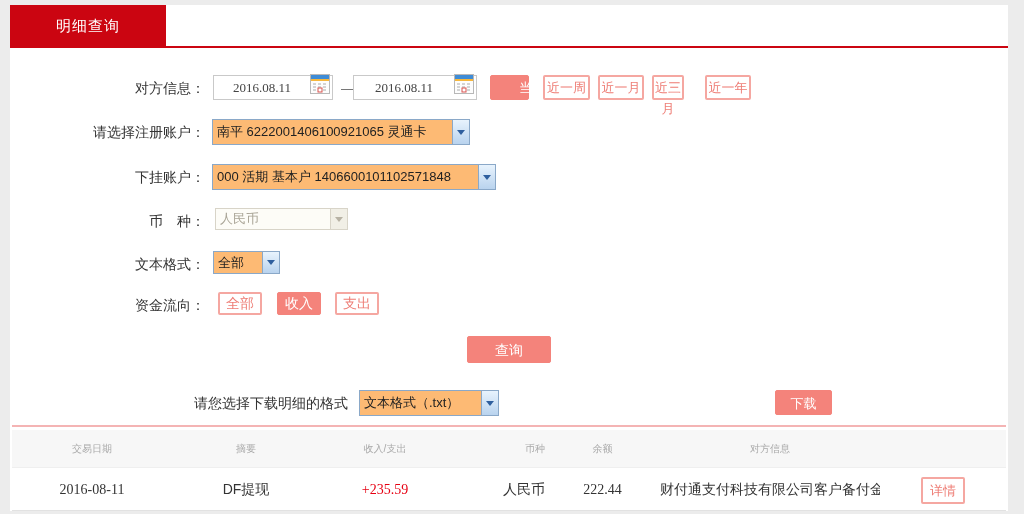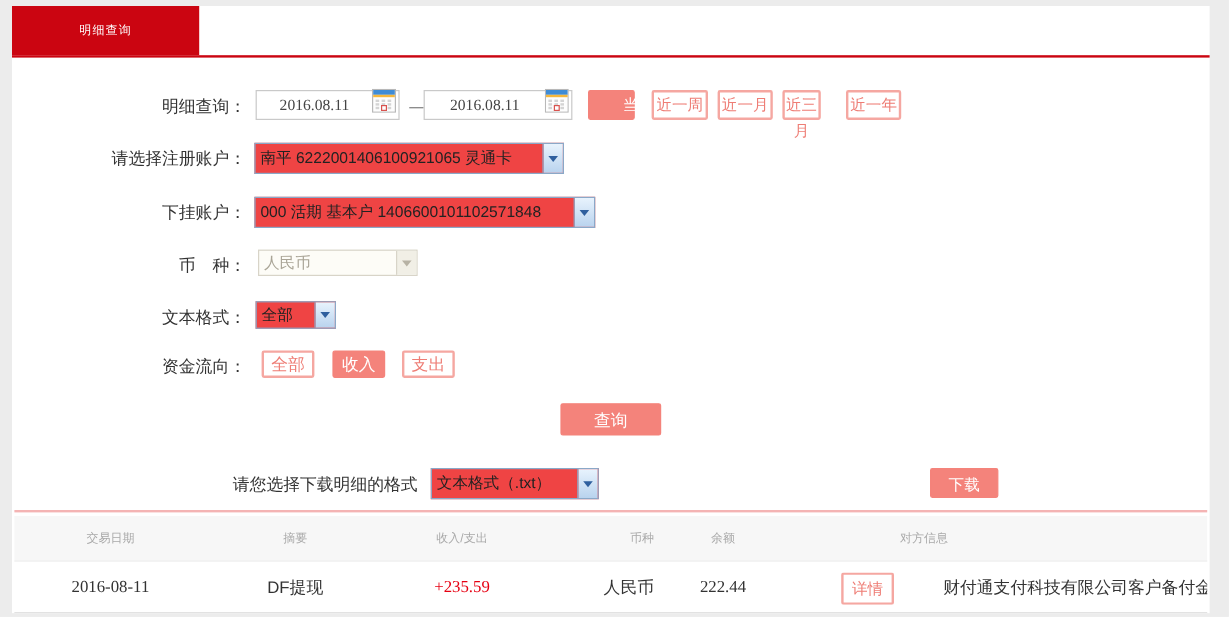--- a/index.html
+++ b/index.html
@@ -3,41 +3,41 @@
 <meta charset="utf-8">
 <style>
   * { margin:0; padding:0; box-sizing:border-box; }
   html,body { font-family:"Liberation Sans", sans-serif; }
   body { background:#ececec; }
   .page { position:relative; width:1024px; height:514px; background:#ececec; overflow:hidden; }
   .panel { position:absolute; left:10px; top:5px; width:998px; height:506px; background:#ffffff; }
 
   
   .tab { position:absolute; left:0; top:0; width:156px; height:41px; background:#cb0511;
-         color:#ffffff; font-size:10px; text-align:center; line-height:41px; letter-spacing:1px; cursor:pointer; }
+         color:#ffffff; font-size:15px; text-align:center; line-height:41px; letter-spacing:1px; cursor:pointer; }
   .redline { position:absolute; left:0; top:41px; width:100%; height:2px; background:#cb0511; }
 
   
   .row { position:absolute; height:26px; line-height:26px; font-size:14px; color:#333; }
   .lbl { position:absolute; left:0; top:0; width:195px; text-align:right; color:#333; }
 
   .datebox { position:absolute; top:0; height:25px; background:#fff; border:1px solid #c9c9c9;
              display:flex; align-items:center; cursor:pointer; }
   .datebox .dtext { flex:1; text-align:center; font-family:"Liberation Serif", serif; font-size:13px; color:#444; }
   .datebox svg { margin-right:2px; }
   .dash { position:absolute; top:0; width:20px; text-align:center; color:#777; }
 
   .btn { display:inline-block; text-align:center; font-size:13px; cursor:pointer; border-radius:2px; }
   .btn-fill { background:#f4837b; color:#fff; border:1px solid #f4837b; }
   .btn-line { background:#fff; color:#ee7d75; border:2px solid #f5a7a1; }
 
   .qr { position:absolute; top:0; height:25px; line-height:21px; }
   .qr.btn-fill { line-height:23px; }
 
-  .xpsel { position:absolute; top:0; height:26px; border:1px solid #8aa8c8; background:#ef4444;
+  .xpsel { position:absolute; top:0; height:26px; border:1px solid #8aa8c8; background:#fdba74;
            display:flex; align-items:stretch; cursor:pointer; }
   .xpsel .val { flex:1; font-size:13px; color:#222; padding:0 4px; line-height:24px; white-space:nowrap; overflow:hidden; }
   .xpsel .arr { width:17px; border-left:1px solid #8aa8c8; background:linear-gradient(#e8f3fd,#b9d3ee);
                 display:flex; align-items:center; justify-content:center; }
   .xpsel .arr::after { content:""; width:0; height:0; border:4px solid transparent; border-top:5px solid #2f5f9e; margin-top:4px; }
   .xpsel.disabled { border-color:#d8d4c8; background:#fdfcf7; cursor:default; }
   .xpsel.disabled .val { color:#a9a496; }
   .xpsel.disabled .arr { border-left-color:#d8d4c8; background:#f1efe6; }
   .xpsel.disabled .arr::after { border-top-color:#b7b2a4; }
 
@@ -66,21 +66,21 @@
 </head>
 <body>
 
 <div class="page">
   <div class="panel">
 
     <div class="tab">明细查询</div>
     <div class="redline"></div>
 
     <div class="row" style="left:0; top:70px; width:100%;">
-      <span class="lbl">明细查询：</span>
+      <span class="lbl">对方信息：</span>
       <span class="datebox" style="left:203px; width:120px;">
         <span class="dtext">2016.08.11</span>
         <span>
           <svg width="20" height="20" viewBox="0 0 20 20">
             <rect x="0.5" y="0.5" width="19" height="19" fill="#fdfdfd" stroke="#b8b8b8"></rect>
             <rect x="1" y="1" width="18" height="4" fill="#3f8cd6"></rect>
             <rect x="1" y="5" width="18" height="2" fill="#f6b73c"></rect>
             <g fill="#d4d4d4">
               <rect x="3" y="9" width="3" height="2"></rect>
                 <rect x="8" y="9" width="3" height="2"></rect>
@@ -185,20 +185,20 @@
       <span class="c c6">对方信息</span>
       <span class="c c7"></span>
     </div>
 
     <div class="tbl-row">
       <span class="c c1 num">2016-08-11</span>
       <span class="c c2">DF提现</span>
       <span class="c c3 amount">+235.59</span>
       <span class="c c4">人民币</span>
       <span class="c c5 num">222.44</span>
+      <span class="c c6">财付通支付科技有限公司客户备付金</span>
       <span class="c c7">
         <span class="btn btn-line detail-btn">详情</span>
       </span>
-      <span class="c c6">财付通支付科技有限公司客户备付金</span>
     </div>
 
   </div>
 </div>
 
 </body></html>

